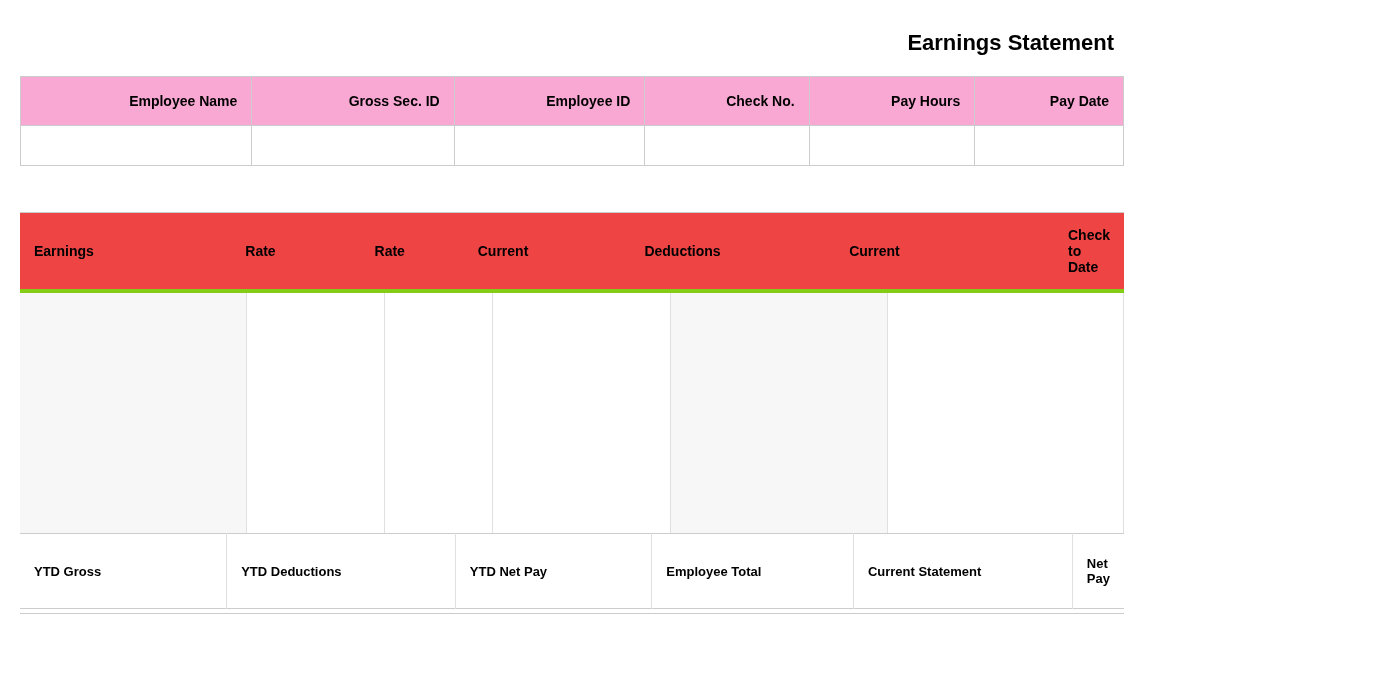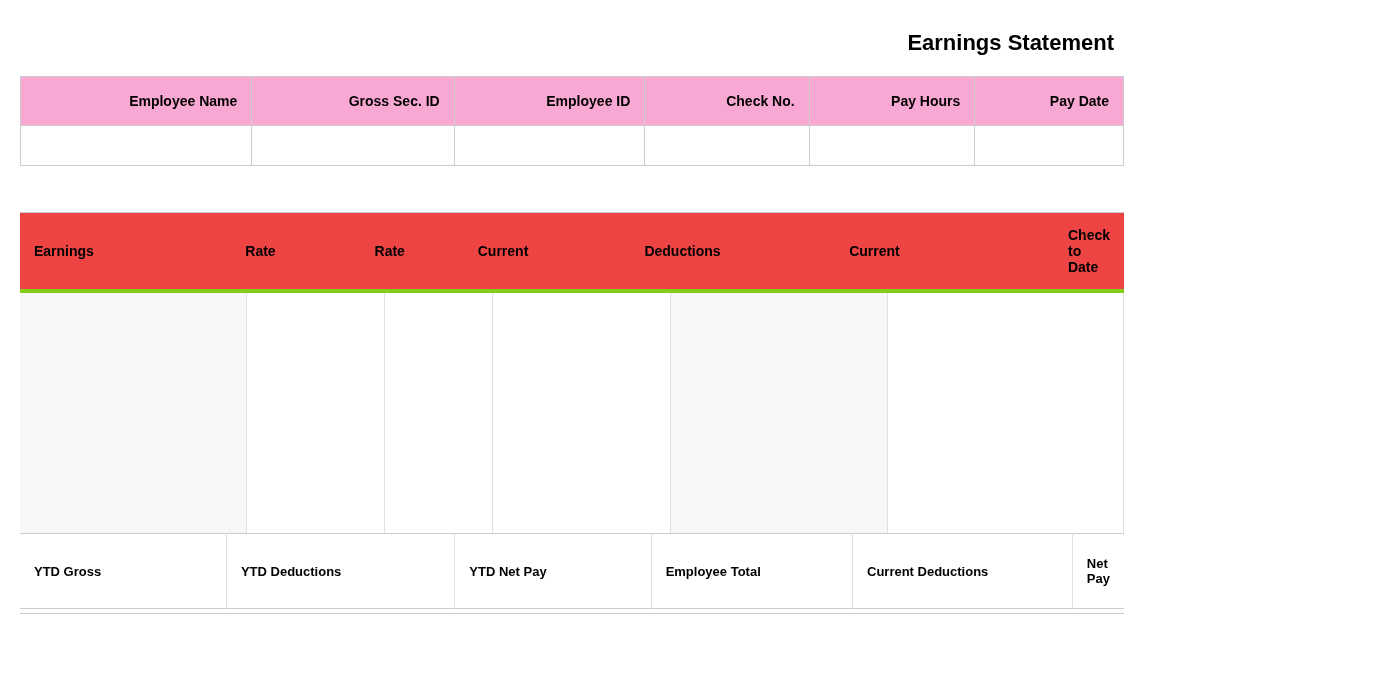--- a/index.html
+++ b/index.html
@@ -225,21 +225,21 @@
       </tbody>
     </table>
 
     <table class="summary-row">
       <tbody>
         <tr>
           <td style="width:230px;">YTD Gross</td>
           <td style="width:250px;">YTD Deductions</td>
           <td style="width:220px;margin-left:32px;">YTD Net Pay</td>
           <td style="width:220px;">Employee Total</td>
-          <td style="width:240px;">Current Deductions</td>
+          <td style="width:240px;">Current Statement</td>
           <td>Net Pay</td>
         </tr>
       </tbody>
     </table>
 
     <div class="bottom-line"></div>
 
   </div>
 </div>
 

